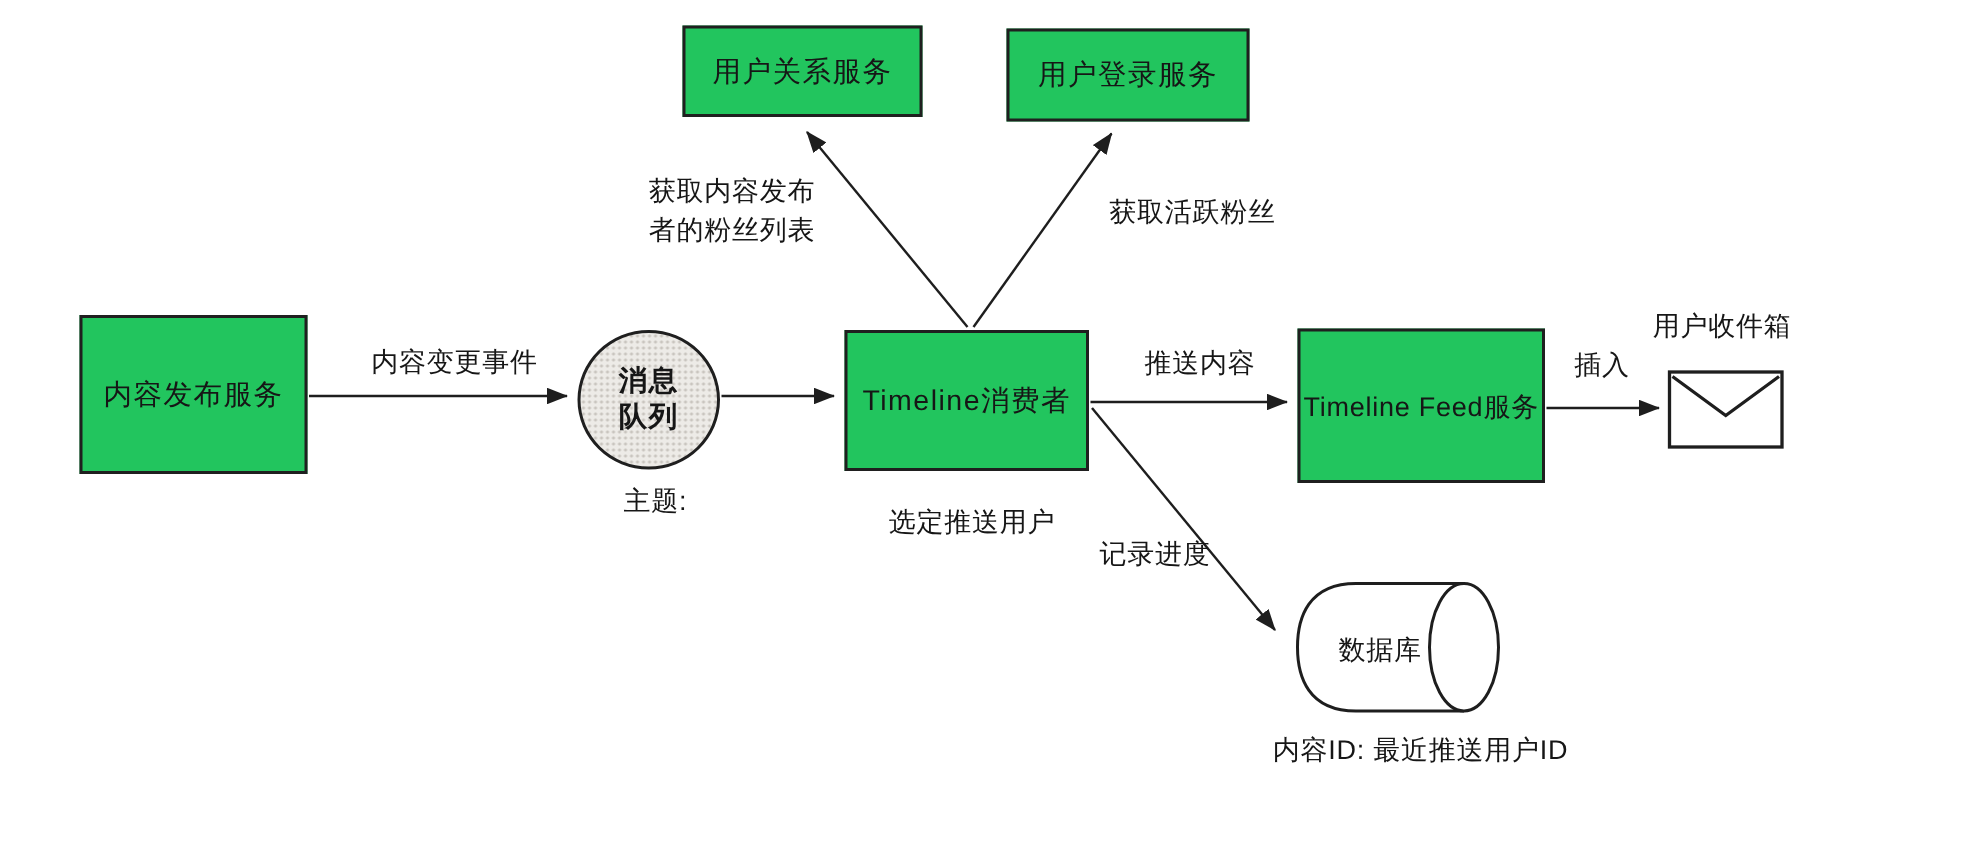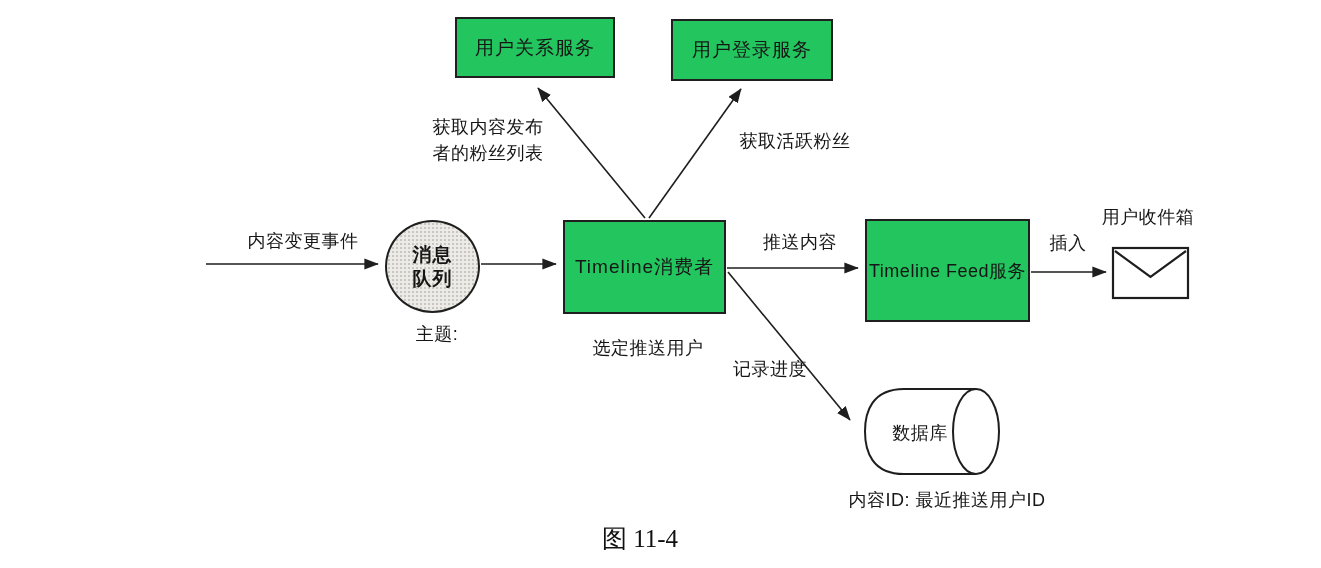--- a/index.html
+++ b/index.html
@@ -113,20 +113,23 @@
   </svg>
 
   <div class="node" style="left:455px; top:17px; width:160px; height:61px;">
     <span>用户关系服务</span>
   </div>
 
   <div class="node" style="left:671px; top:19px; width:162px; height:62px;">
     <span>用户登录服务</span>
   </div>
 
+  <div class="node" style="left:53px; top:210px; width:152px; height:106px;">
+    <span>内容发布服务</span>
+  </div>
 
   <div class="queue" style="left:385px; top:220px; width:95px; height:93px;">
     <span>消息</span>
     <span>队列</span>
   </div>
 
   <div class="lbl topic" style="left:312px; top:322px; width:250px;">
     <span class="row">主题:</span>
   </div>
 
@@ -154,15 +157,14 @@
   </div>
 
   <div class="lbl" style="left:730px; top:128px; width:130px;">获取活跃粉丝</div>
 
   <div class="lbl" style="left:740px; top:229px; width:120px;">推送内容</div>
 
   <div class="lbl" style="left:710px; top:356px; width:120px;">记录进度</div>
 
   <div class="lbl" style="left:1038px; top:230px; width:60px;">插入</div>
 
-  <div class="caption" style="left:560px; top:522px; width:160px;">图 11-4</div>
 
 </div>
 
 </body></html>

